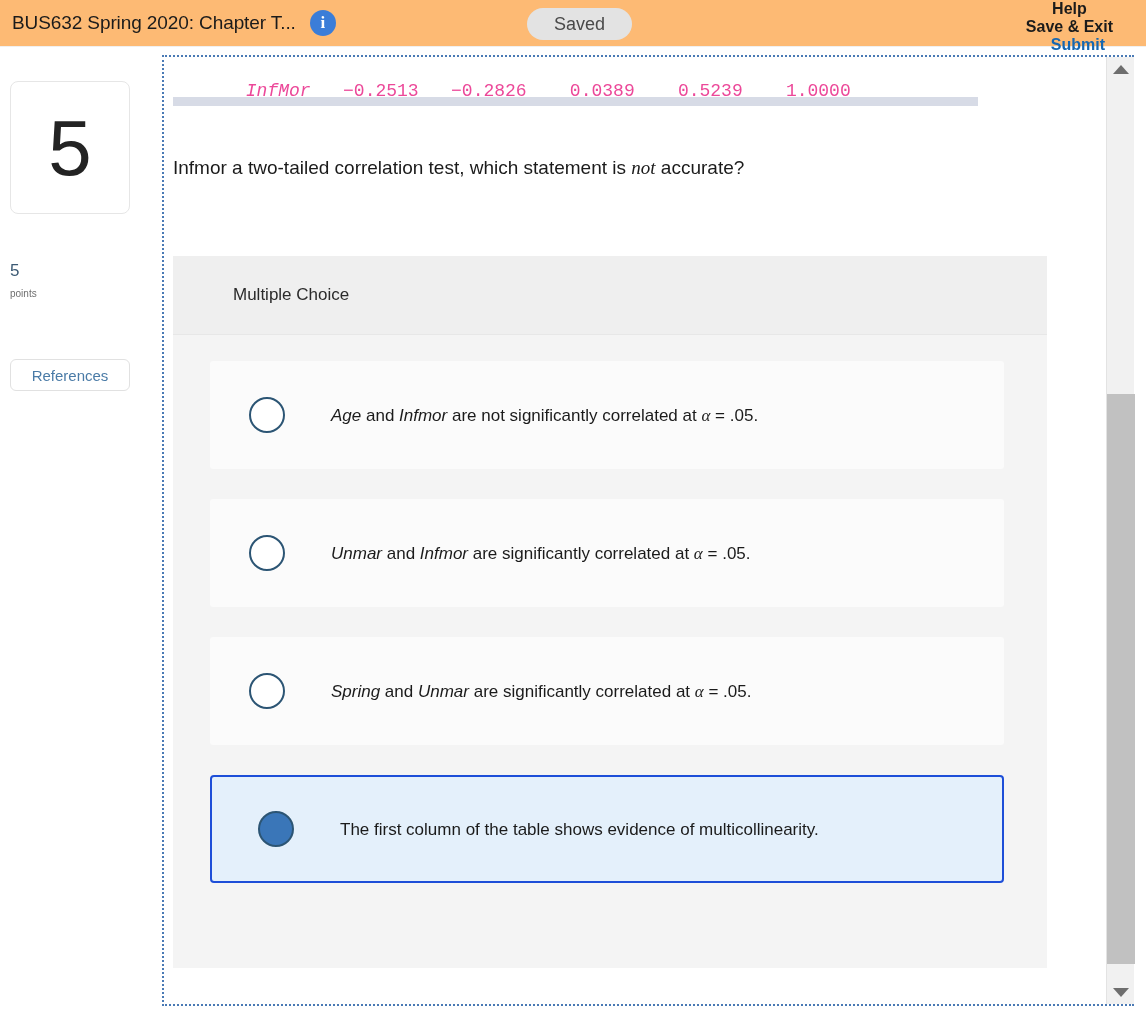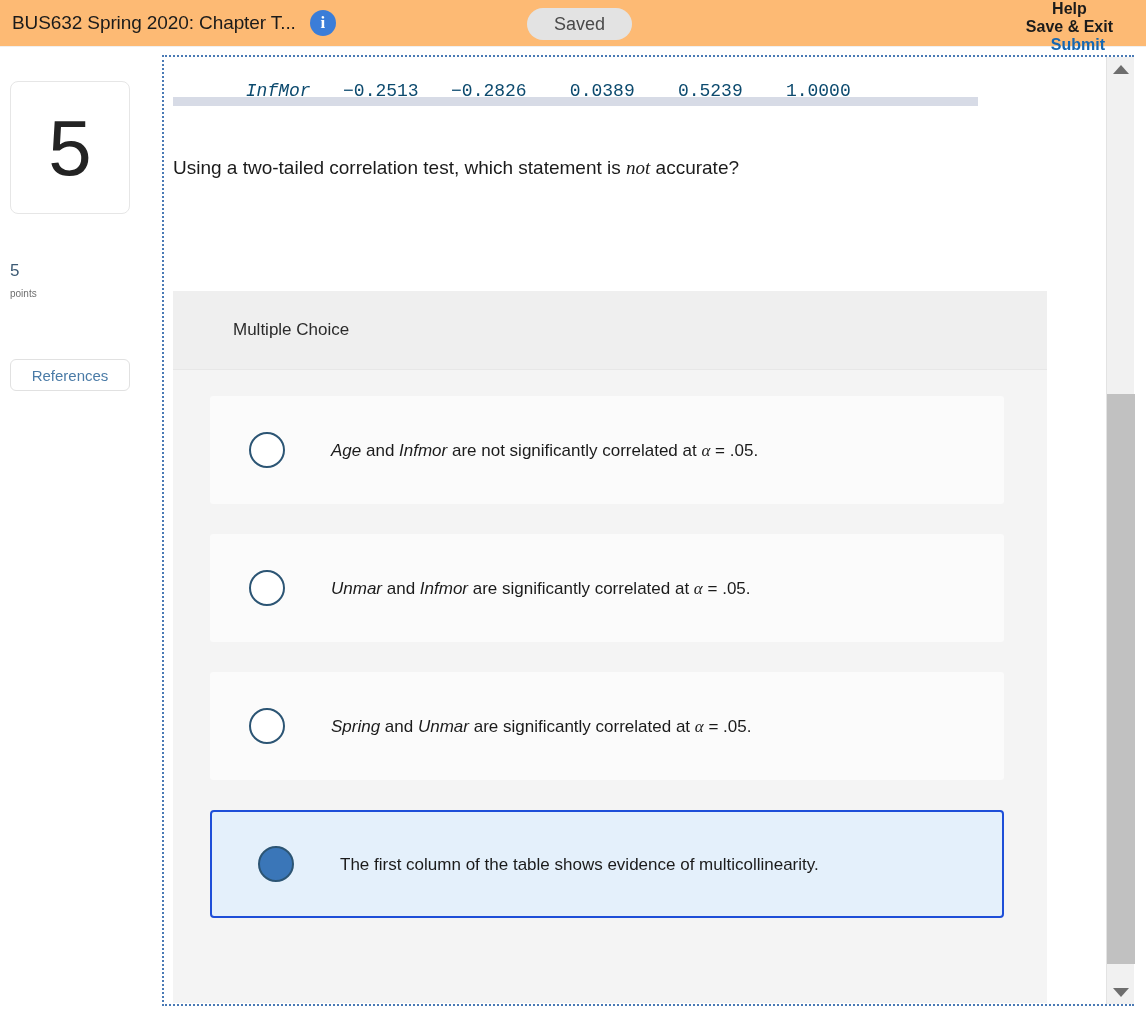--- a/index.html
+++ b/index.html
@@ -144,21 +144,21 @@
     position: absolute;
     left: 0; top: 0;
     width: 940px; height: 52px;
     overflow: hidden;
   }
   .table-row {
     position: absolute;
     left: 17px; top: 4px;
     font-family: "Liberation Mono", monospace;
     font-size: 18px;
-    color: #0c4a6e;
+    color: #ec4899;
     white-space: pre;
   }
   .table-row .vname { font-style: italic; }
   .hscroll-track {
     position: absolute;
     left: 9px; top: 40px;
     width: 940px; height: 9px;
     background: transparent;
   }
   .hscroll-thumb {
@@ -178,21 +178,20 @@
     line-height: 28px;
   }
   .question-text i { font-style: italic; font-family: Liberation Serif, serif; }
 
   
   .mc-panel {
     position: absolute;
     left: 9px; top: 199px;
     width: 874px; height: 712px;
     background: #f4f4f4;
-    margin-top: 35px;
   }
   .mc-header {
     width: 100%; height: 79px;
     background: #efefef;
     border-bottom: 1px solid #e7e7e7;
     display: flex;
     align-items: center;
   }
   .mc-header span {
     margin-left: 60px;
@@ -315,21 +314,21 @@
     <div class="table-row">
       <span class="vname">InfMor</span><span id="tbl-vals">   −0.2513   −0.2826    0.0389    0.5239    1.0000</span>
     </div>
   </div>
 
   <div class="hscroll-track">
     <div class="hscroll-thumb"></div>
   </div>
 
   <div class="question-text">
-    <span>Using a two-tailed correlation test, which statement is </span><i>not</i><span> accurate?</span>
+    <span>Infmor a two-tailed correlation test, which statement is </span><i>not</i><span> accurate?</span>
   </div>
 
   <div class="mc-panel">
     <div class="mc-header">
       <span>Multiple Choice</span>
     </div>
     <div class="options" id="options-container">
         <div class="option">
           <div class="radio"></div>
           <div class="option-text"><i>Age</i><span> and </span><i>Infmor</i><span> are not significantly correlated at </span><i class="alpha">α</i><span> = .05.</span></div>

